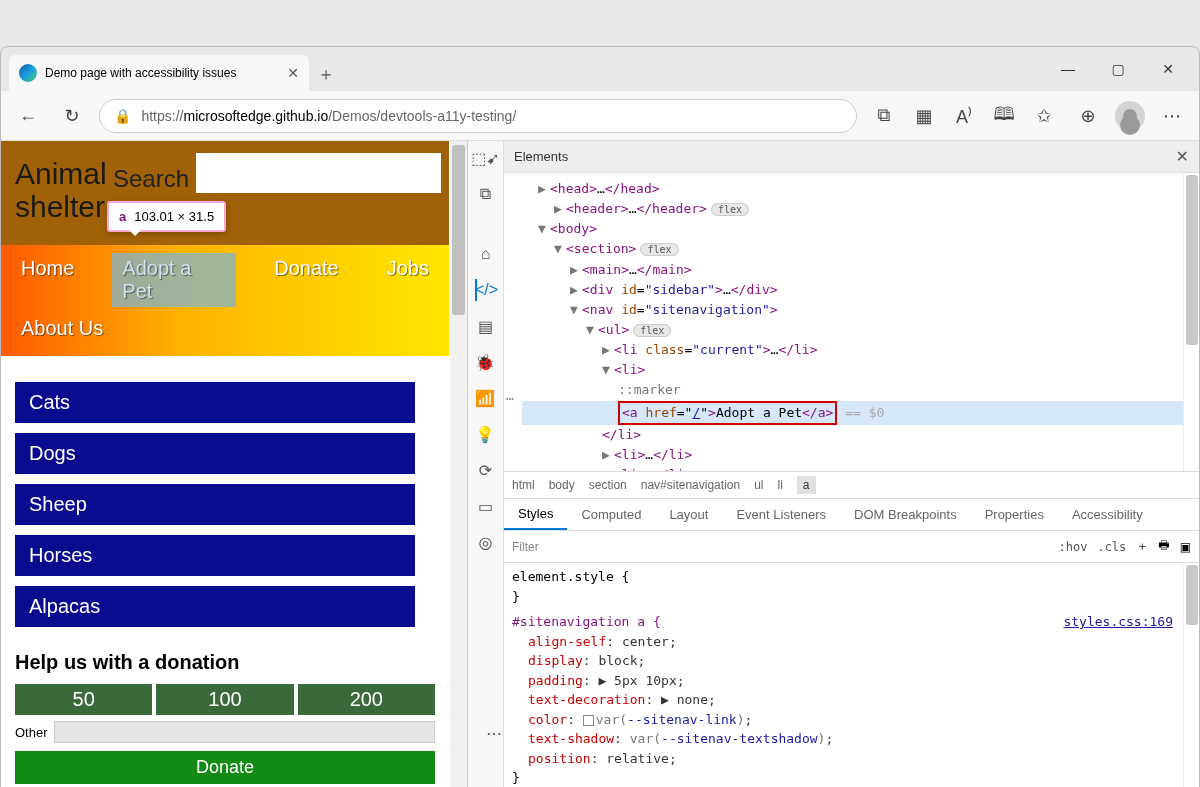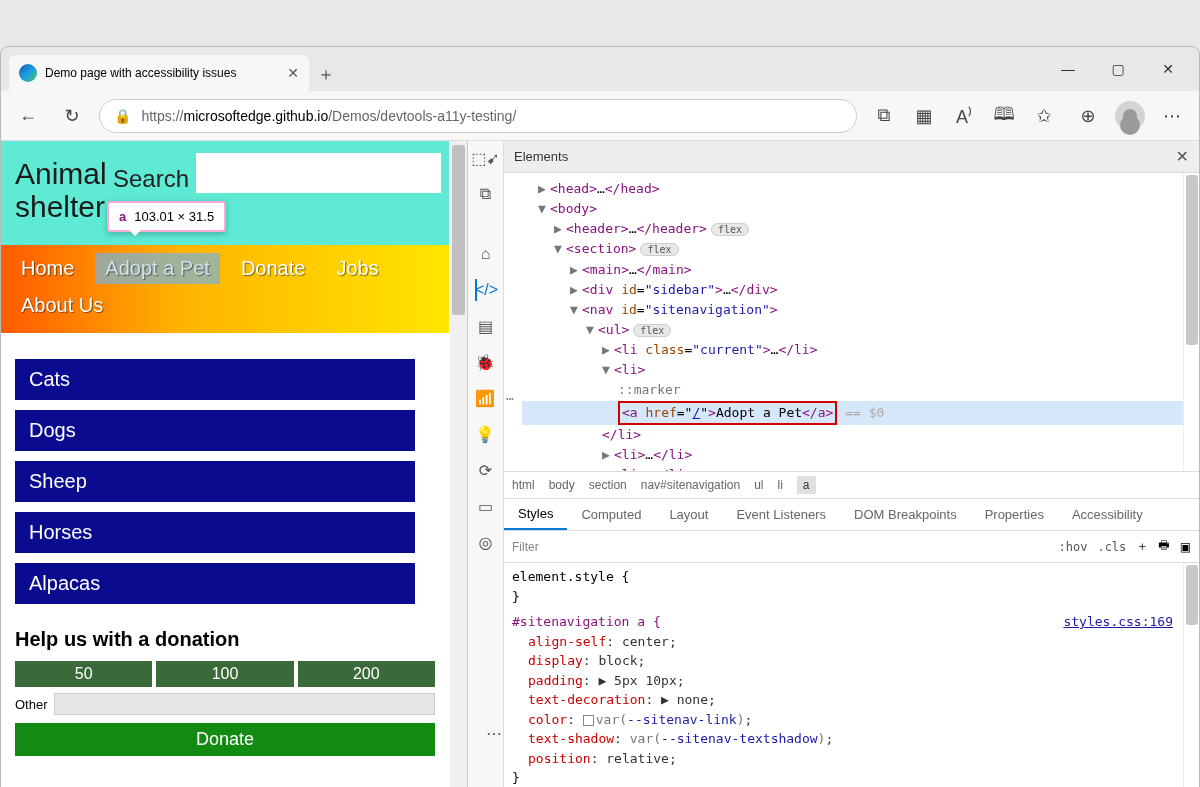--- a/index.html
+++ b/index.html
@@ -23,39 +23,39 @@
 .tb-icons { display: flex; gap: 6px; }
 .avatar { width: 30px; height: 30px; background: #d4d4d4; border-radius: 50%; display:flex; align-items:center; justify-content:center; }
 .avatar::after { content:""; width:14px; height:14px; background:#9a9a9a; border-radius:50%; box-shadow: 0 9px 0 3px #9a9a9a; }
 
 
 .content-area { flex: 1; display: flex; overflow: hidden; }
 
 
 .page-wrap { width: 466px; position: relative; background: #fff; }
 .page-scroll { width: 448px; height: 100%; overflow-y: hidden; }
-.page-header { background: #5eead4; padding: 16px 14px 22px; position: relative; }
+.page-header { background: #a16207; padding: 16px 14px 22px; position: relative; }
 .page-title { font-size: 30px; font-weight: 300; color: #1a1a1a; line-height: 1.1; }
 .search-label { position:absolute; left: 112px; top: 24px; font-size: 24px; font-weight: 300; color:#222; }
 .search-input { position:absolute; right: 8px; top: 12px; width: 245px; height: 40px; background:#fff; }
 .site-nav { background: linear-gradient(90deg, #ff5a00 0%, #ffb300 40%, #ffe600 100%); padding: 8px 10px 12px; }
-.nav-row { display: flex; gap: 11px; }
+.nav-row { display: flex; gap: 28px; }
 .nav-item { color: #fff; font-size: 20px; font-weight: 400; padding: 4px 10px; text-shadow: 1px 1px 1px rgba(0,0,0,0.5); }
 .nav-item.current { background: rgba(255,255,255,0.0); position:relative; }
 .nav-item.highlighted { background: rgba(120,180,220,0.7); color: #cfe0ef; }
 .nav-item.aboutus { margin-top: 6px; }
 .tooltip { position: absolute; left: 106px; top: 60px; background: #fff; border:2px solid #f9a8d4; border-radius: 3px; box-shadow: 0 2px 6px rgba(0,0,0,.25); padding: 6px 10px; font-size: 13px; z-index: 5; }
 .tooltip .tag { color: #881280; font-weight:600; margin-right:8px; }
 .tooltip::after { content:""; position:absolute; bottom:-6px; left:20px; border:6px solid transparent; border-top-color:#fff; border-bottom:none; }
 
 .categories { padding: 26px 14px 10px; }
 .cat-btn { display:block; width: 400px; background: #0b0b8f; color:#fff; font-size: 20px; font-weight:400; padding: 9px 14px; margin-bottom: 10px; }
 .donation-h { font-size: 20px; font-weight: 600; padding: 4px 14px 10px; }
 .donation-row { display: flex; gap: 4px; padding: 0 14px 6px; }
-.don-amt { flex:1; background:#3a6a3a; color:#fff; text-align:center; padding: 4px 0; font-size:16px; }
+.don-amt { flex:1; background:#3a6a3a; color:#fff; text-align:center; padding: 4px 0; font-size:20px; }
 .other-row { display:flex; align-items:center; padding: 0 14px 8px; gap:6px; }
 .other-input { flex:1; height: 22px; background:#e6e6e6; border:1px solid #ccc; }
 .donate-btn { margin: 0 14px; background:#138a13; color:#fff; text-align:center; padding:6px; font-size:18px; }
 
 
 .vscroll { position:absolute; right:0; top:0; width:17px; height: calc(100% - 17px); background:#f0f0f0; }
 .vscroll-thumb { position:absolute; left:2px; width:13px; background:#c0c0c0; border-radius:3px; }
 .hscroll { position:absolute; bottom:0; left:0; right:17px; height:17px; background:#f0f0f0; display:flex; align-items:center; }
 .hscroll-thumb { height:13px; background:#c0c0c0; border-radius:3px; margin-left:18px; width:380px; }
 .hscroll .arr { width:16px; display:flex; justify-content:center; color:#888; }
@@ -225,22 +225,22 @@
       <div class="dt-main">
         <div class="dt-header">
           <span class="dt-header-title">Elements</span>
           <span class="dt-header-close">✕</span>
         </div>
 
         <div style="display:flex; flex:0 0 298px; overflow:hidden;">
           <div class="dom-tree" style="flex:1;">
             <div class="dots">⋯</div>
             <div class="dom-line ind1"><span class="tri">▶</span><span class="tag-p">&lt;head&gt;</span><span>…</span><span class="tag-p">&lt;/head&gt;</span></div>
+            <div class="dom-line ind2"><span class="tri">▶</span><span class="tag-p">&lt;header&gt;</span><span>…</span><span class="tag-p">&lt;/header&gt;</span><span class="badge">flex</span></div>
             <div class="dom-line ind1"><span class="tri">▼</span><span class="tag-p">&lt;body&gt;</span></div>
-            <div class="dom-line ind2"><span class="tri">▶</span><span class="tag-p">&lt;header&gt;</span><span>…</span><span class="tag-p">&lt;/header&gt;</span><span class="badge">flex</span></div>
             <div class="dom-line ind2"><span class="tri">▼</span><span class="tag-p">&lt;section&gt;</span><span class="badge">flex</span></div>
             <div class="dom-line ind3"><span class="tri">▶</span><span class="tag-p">&lt;main&gt;</span><span>…</span><span class="tag-p">&lt;/main&gt;</span></div>
             <div class="dom-line ind3"><span class="tri">▶</span><span class="tag-p">&lt;div</span> <span class="attr-n">id</span>=<span class="attr-v">"sidebar"</span><span class="tag-p">&gt;</span><span>…</span><span class="tag-p">&lt;/div&gt;</span></div>
             <div class="dom-line ind3"><span class="tri">▼</span><span class="tag-p">&lt;nav</span> <span class="attr-n">id</span>=<span class="attr-v">"sitenavigation"</span><span class="tag-p">&gt;</span></div>
             <div class="dom-line ind4"><span class="tri">▼</span><span class="tag-p">&lt;ul&gt;</span><span class="badge">flex</span></div>
             <div class="dom-line ind5"><span class="tri">▶</span><span class="tag-p">&lt;li</span> <span class="attr-n">class</span>=<span class="attr-v">"current"</span><span class="tag-p">&gt;</span><span>…</span><span class="tag-p">&lt;/li&gt;</span></div>
             <div class="dom-line ind5"><span class="tri">▼</span><span class="tag-p">&lt;li&gt;</span></div>
             <div class="dom-line ind6"><span class="pseudo">::marker</span></div>
             <div class="dom-line ind6 sel-line"><span class="red-box"><span class="tag-p">&lt;a</span> <span class="attr-n">href</span>="<span class="attr-v" style="text-decoration:underline">/</span>"<span class="tag-p">&gt;</span><span>Adopt a Pet</span><span class="tag-p">&lt;/a&gt;</span></span><span class="dim"> == $0</span></div>
             <div class="dom-line ind5"><span class="tag-p">&lt;/li&gt;</span></div>

